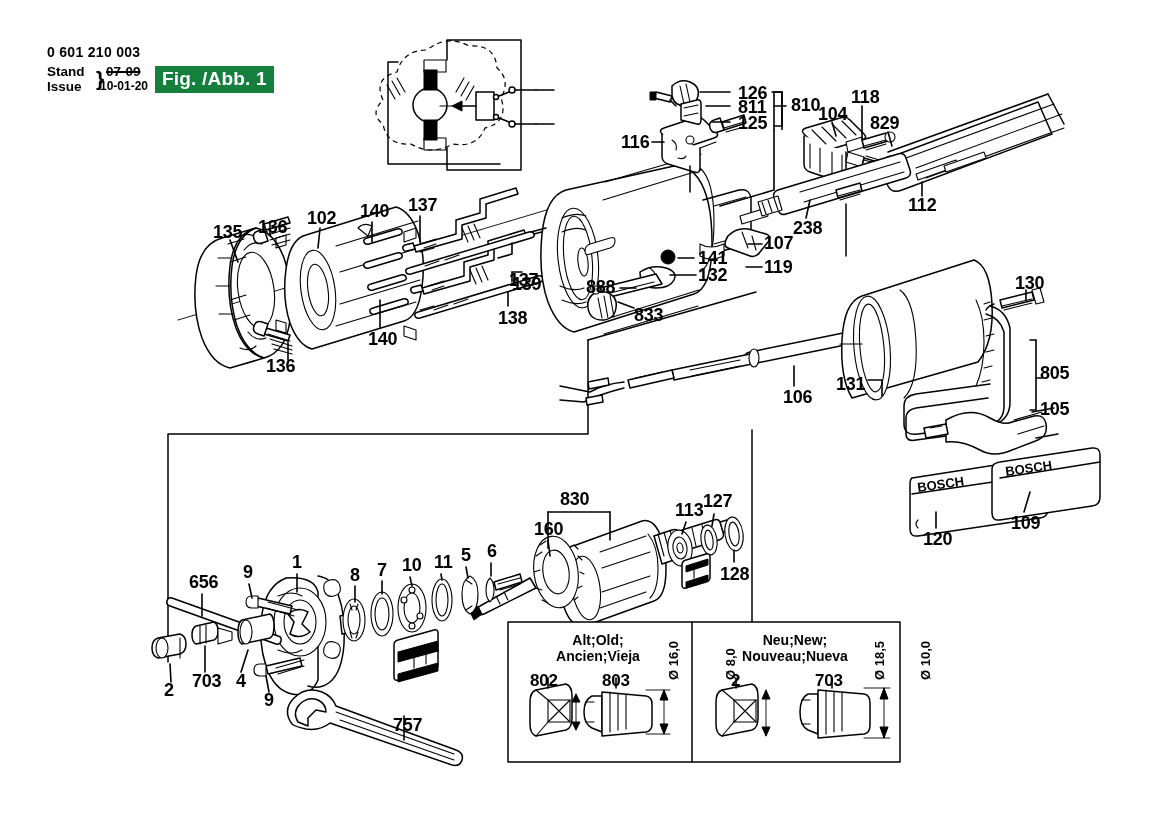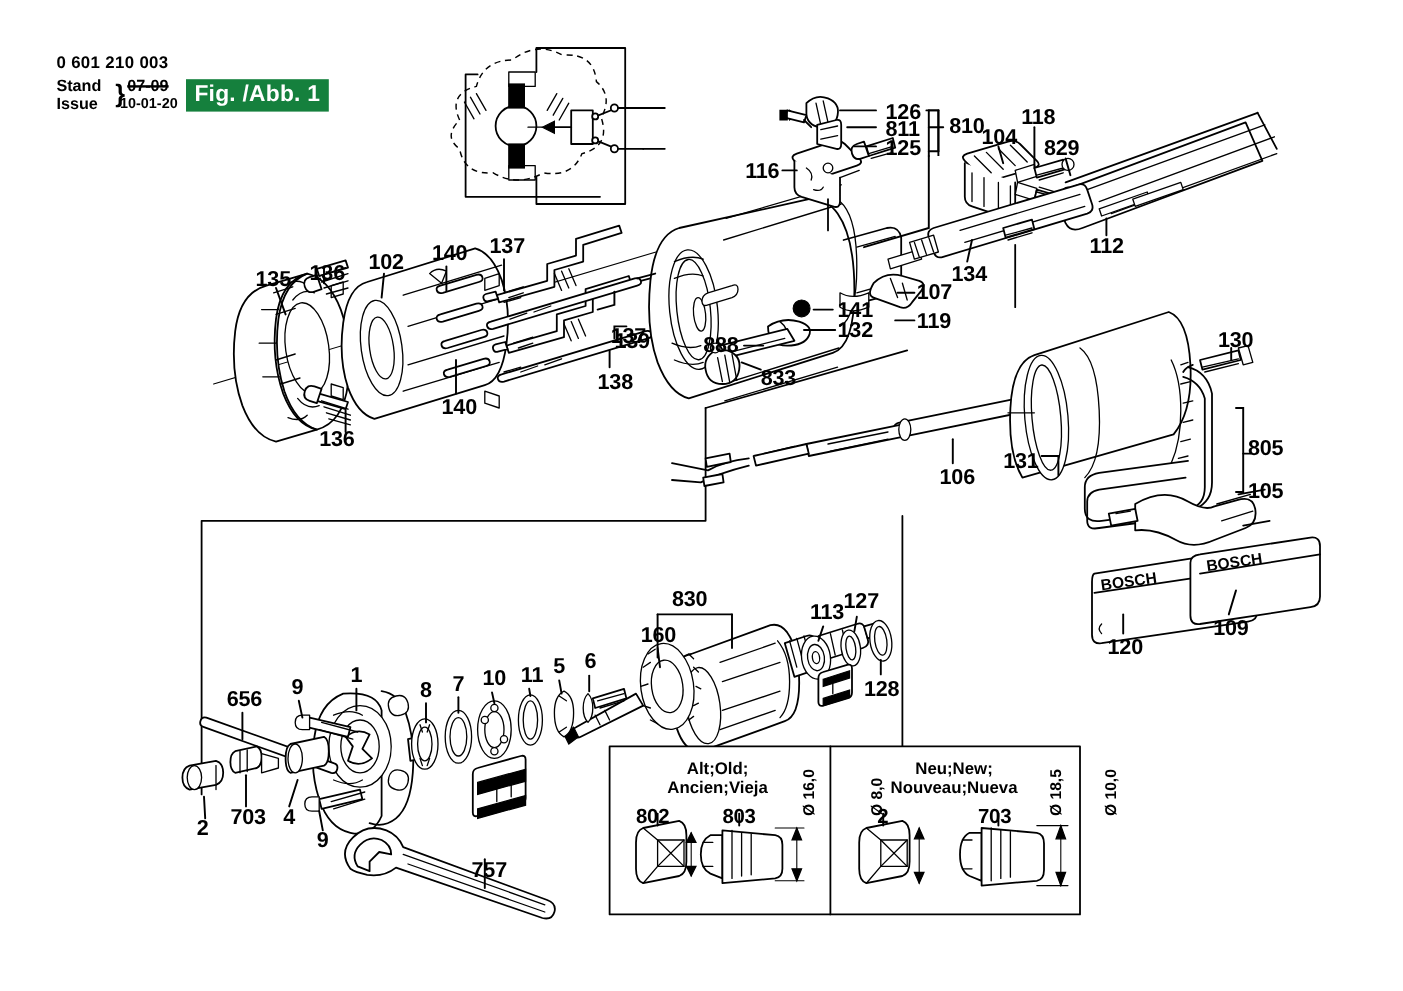--- a/index.html
+++ b/index.html
@@ -690,21 +690,21 @@
 
   <div class="cal" style="left:738px;  top:84px;">126</div>
   <div class="cal" style="left:738px;  top:98px;">811</div>
   <div class="cal" style="left:738px;  top:114px;">125</div>
   <div class="cal" style="left:791px;  top:96px;">810</div>
   <div class="cal" style="left:621px;  top:133px;">116</div>
   <div class="cal" style="left:818px;  top:105px;">104</div>
   <div class="cal" style="left:851px;  top:88px;">118</div>
   <div class="cal" style="left:870px;  top:114px;">829</div>
   <div class="cal" style="left:908px;  top:196px;">112</div>
-  <div class="cal" style="left:793px;  top:219px;">134</div>
+  <div class="cal" style="left:793px;  top:219px;">238</div>
   <div class="cal" style="left:764px;  top:234px;">107</div>
   <div class="cal" style="left:698px;  top:249px;">141</div>
   <div class="cal" style="left:698px;  top:266px;">132</div>
   <div class="cal" style="left:764px;  top:258px;">119</div>
   <div class="cal" style="left:586px;  top:278px;">888</div>
   <div class="cal" style="left:634px;  top:306px;">833</div>
   <div class="cal" style="left:1015px; top:274px;">130</div>
   <div class="cal" style="left:836px;  top:375px;">131</div>
   <div class="cal" style="left:783px;  top:388px;">106</div>
   <div class="cal" style="left:1040px; top:364px;">805</div>

